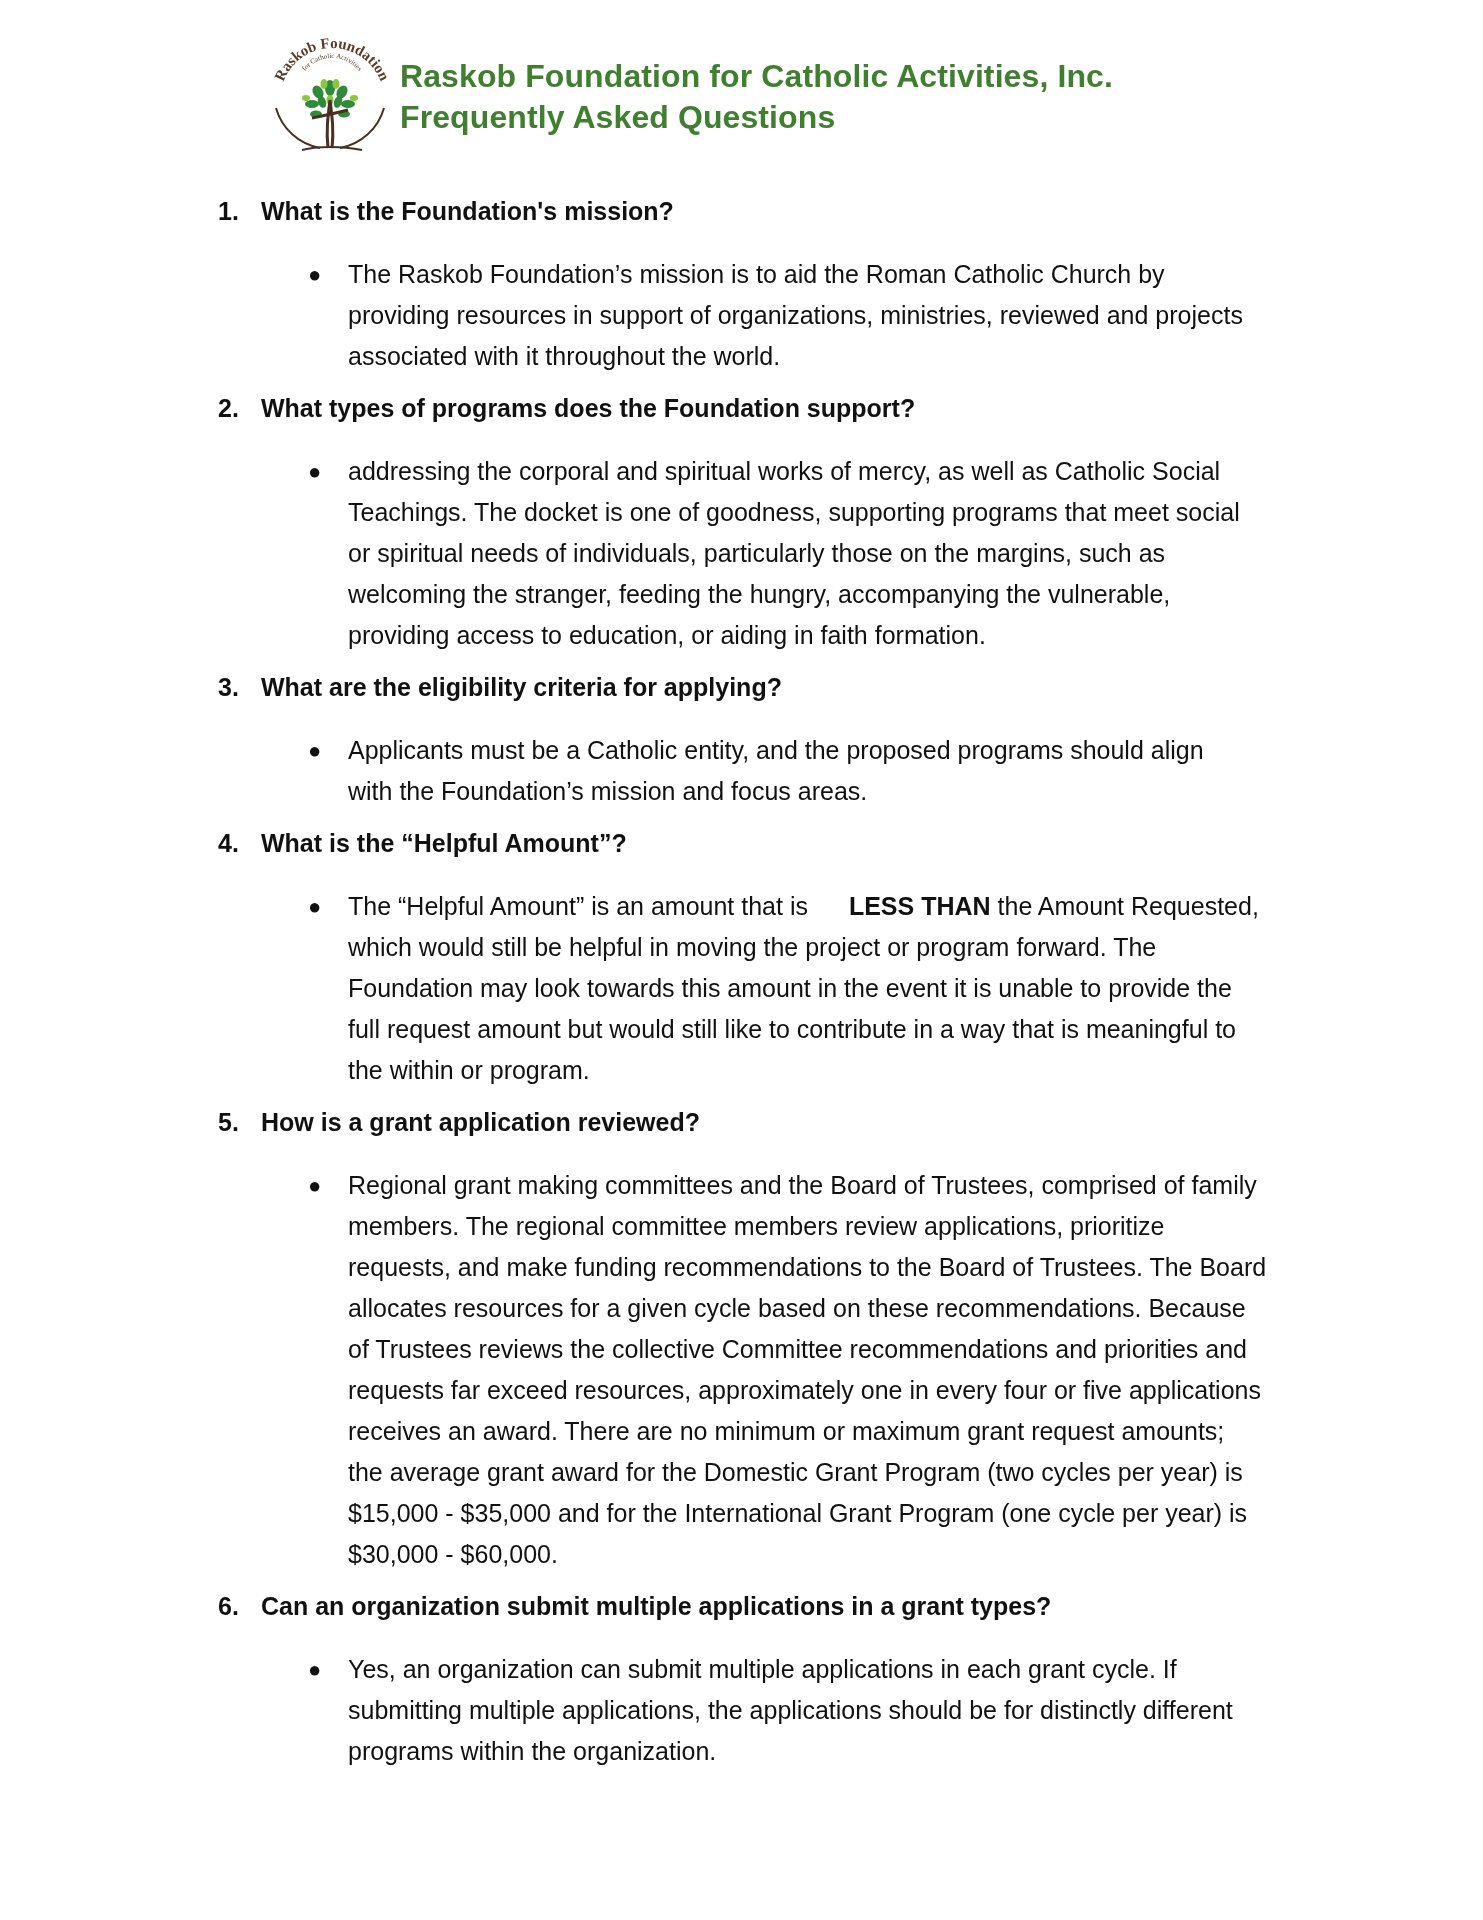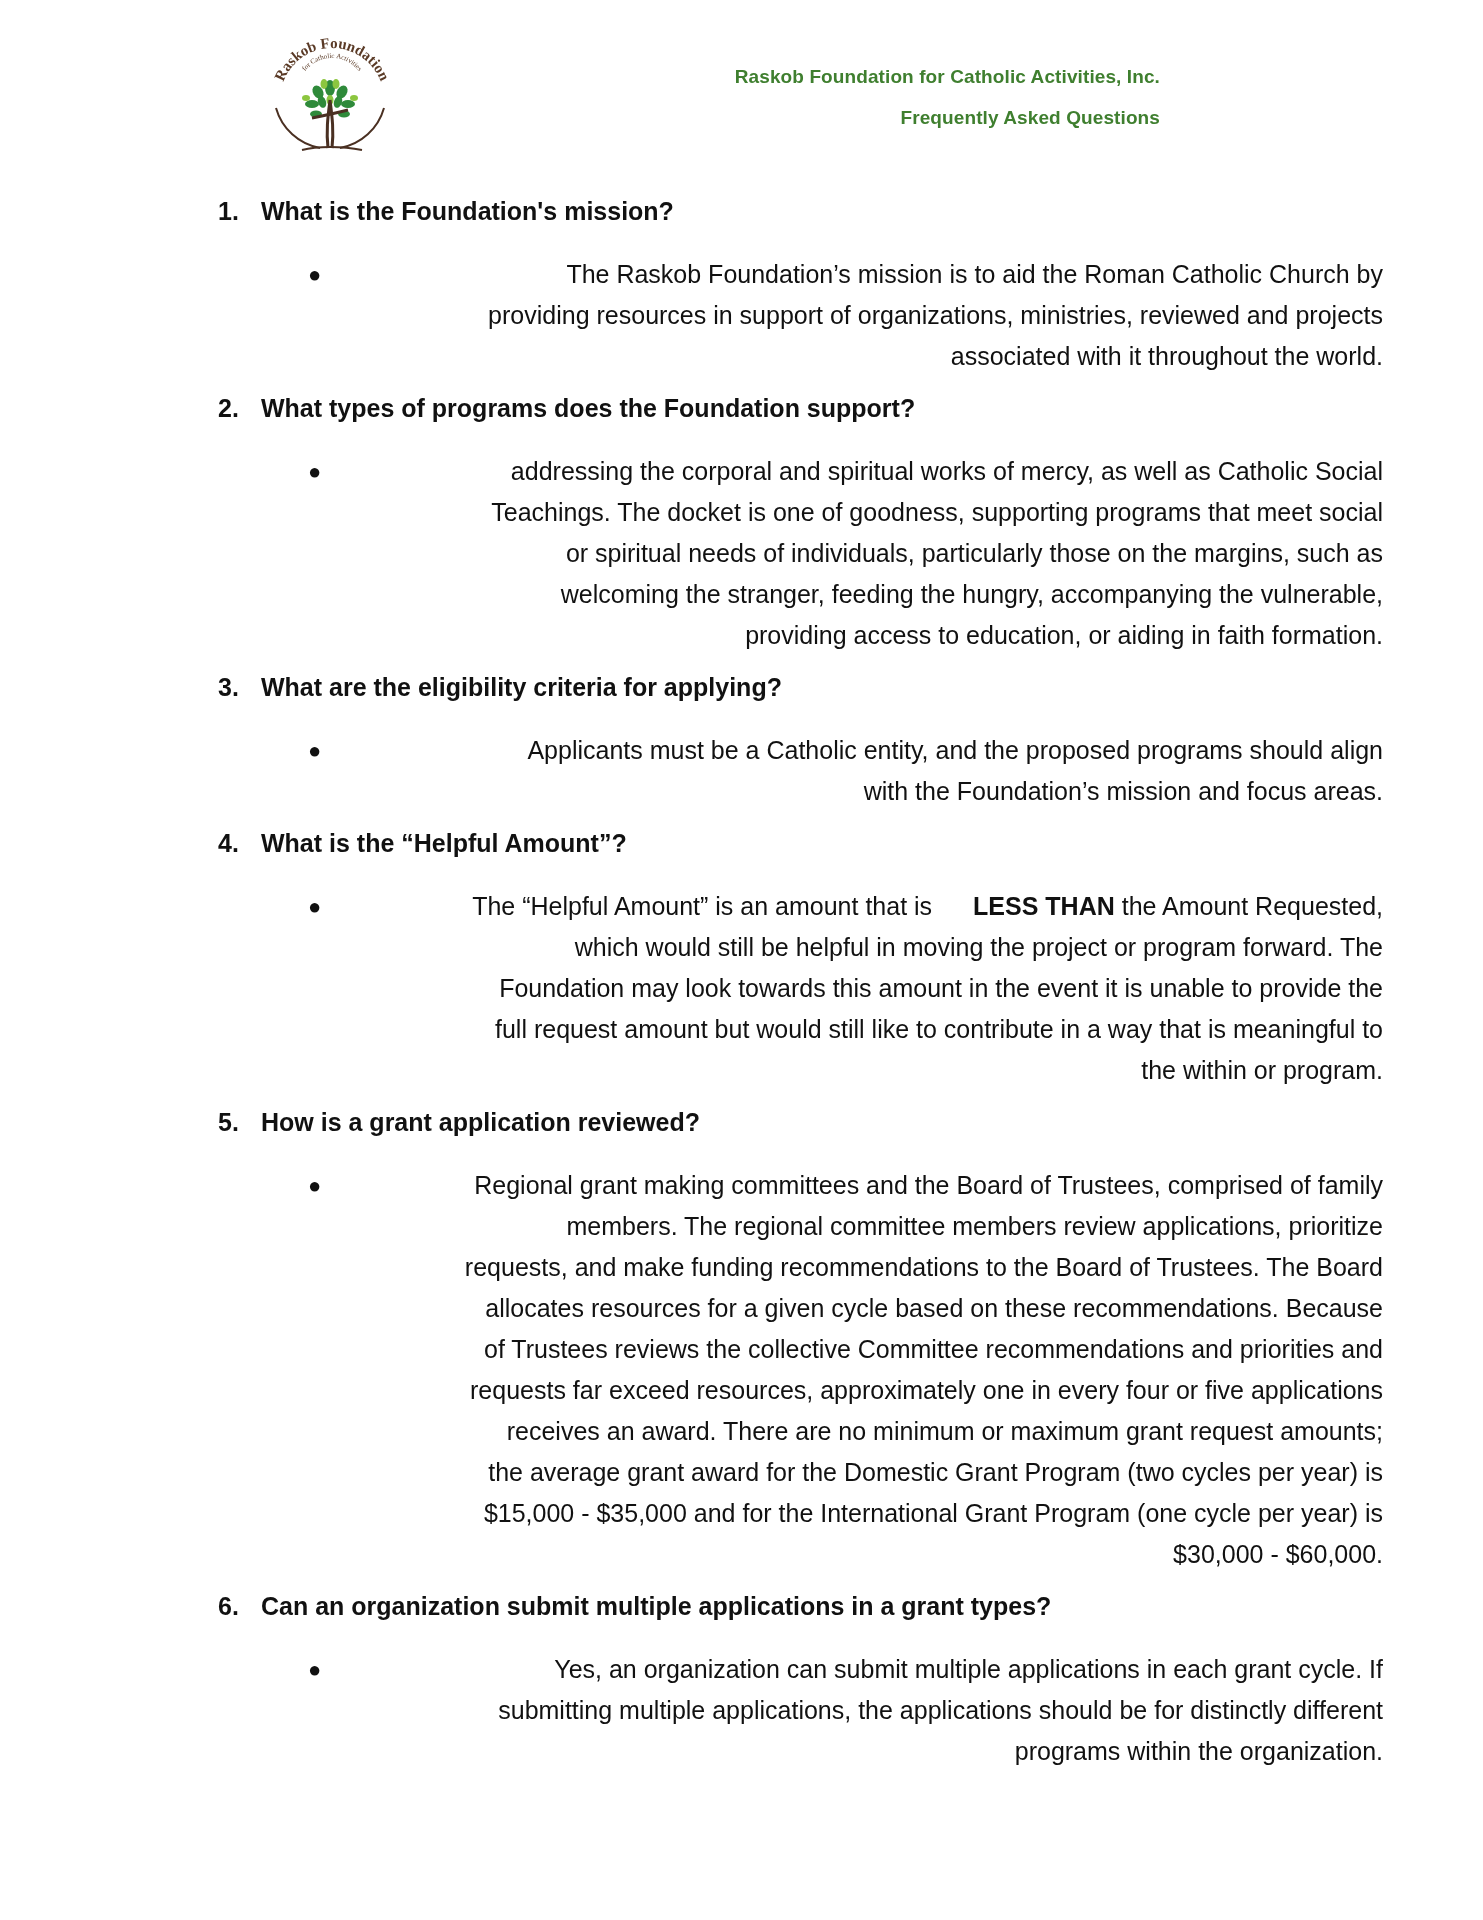--- a/index.html
+++ b/index.html
@@ -20,24 +20,24 @@
       left: 262px;
       top: 30px;
       width: 136px;
       height: 126px;
     }
     .header {
       position: absolute;
       left: 400px;
       top: 56px;
       width: 760px;
-      text-align: right;
+      text-align: left;
       color: #3f7f2f;
       font-weight: bold;
-      font-size: 19px;
+      font-size: 32px;
       line-height: 41px;
       letter-spacing: 0.1px;
     }
     .faq {
       position: absolute;
       left: 218px;
       top: 195px;
       width: 1170px;
     }
     .q {
@@ -62,21 +62,20 @@
     }
     .answer .bullet {
       position: absolute;
       left: -40px;
       top: 0;
       font-size: 22px;
     }
     .answer .line {
       display: block;
       white-space: nowrap;
-      text-align: right;
     }
     .item { margin-bottom: 15px; }
     strong { font-weight: bold; margin-left: 34px; }
   </style>
 </head>
 <body>
 
 <div class="logo">
   <svg width="136" height="126" viewBox="0 0 136 126">
     <defs>

